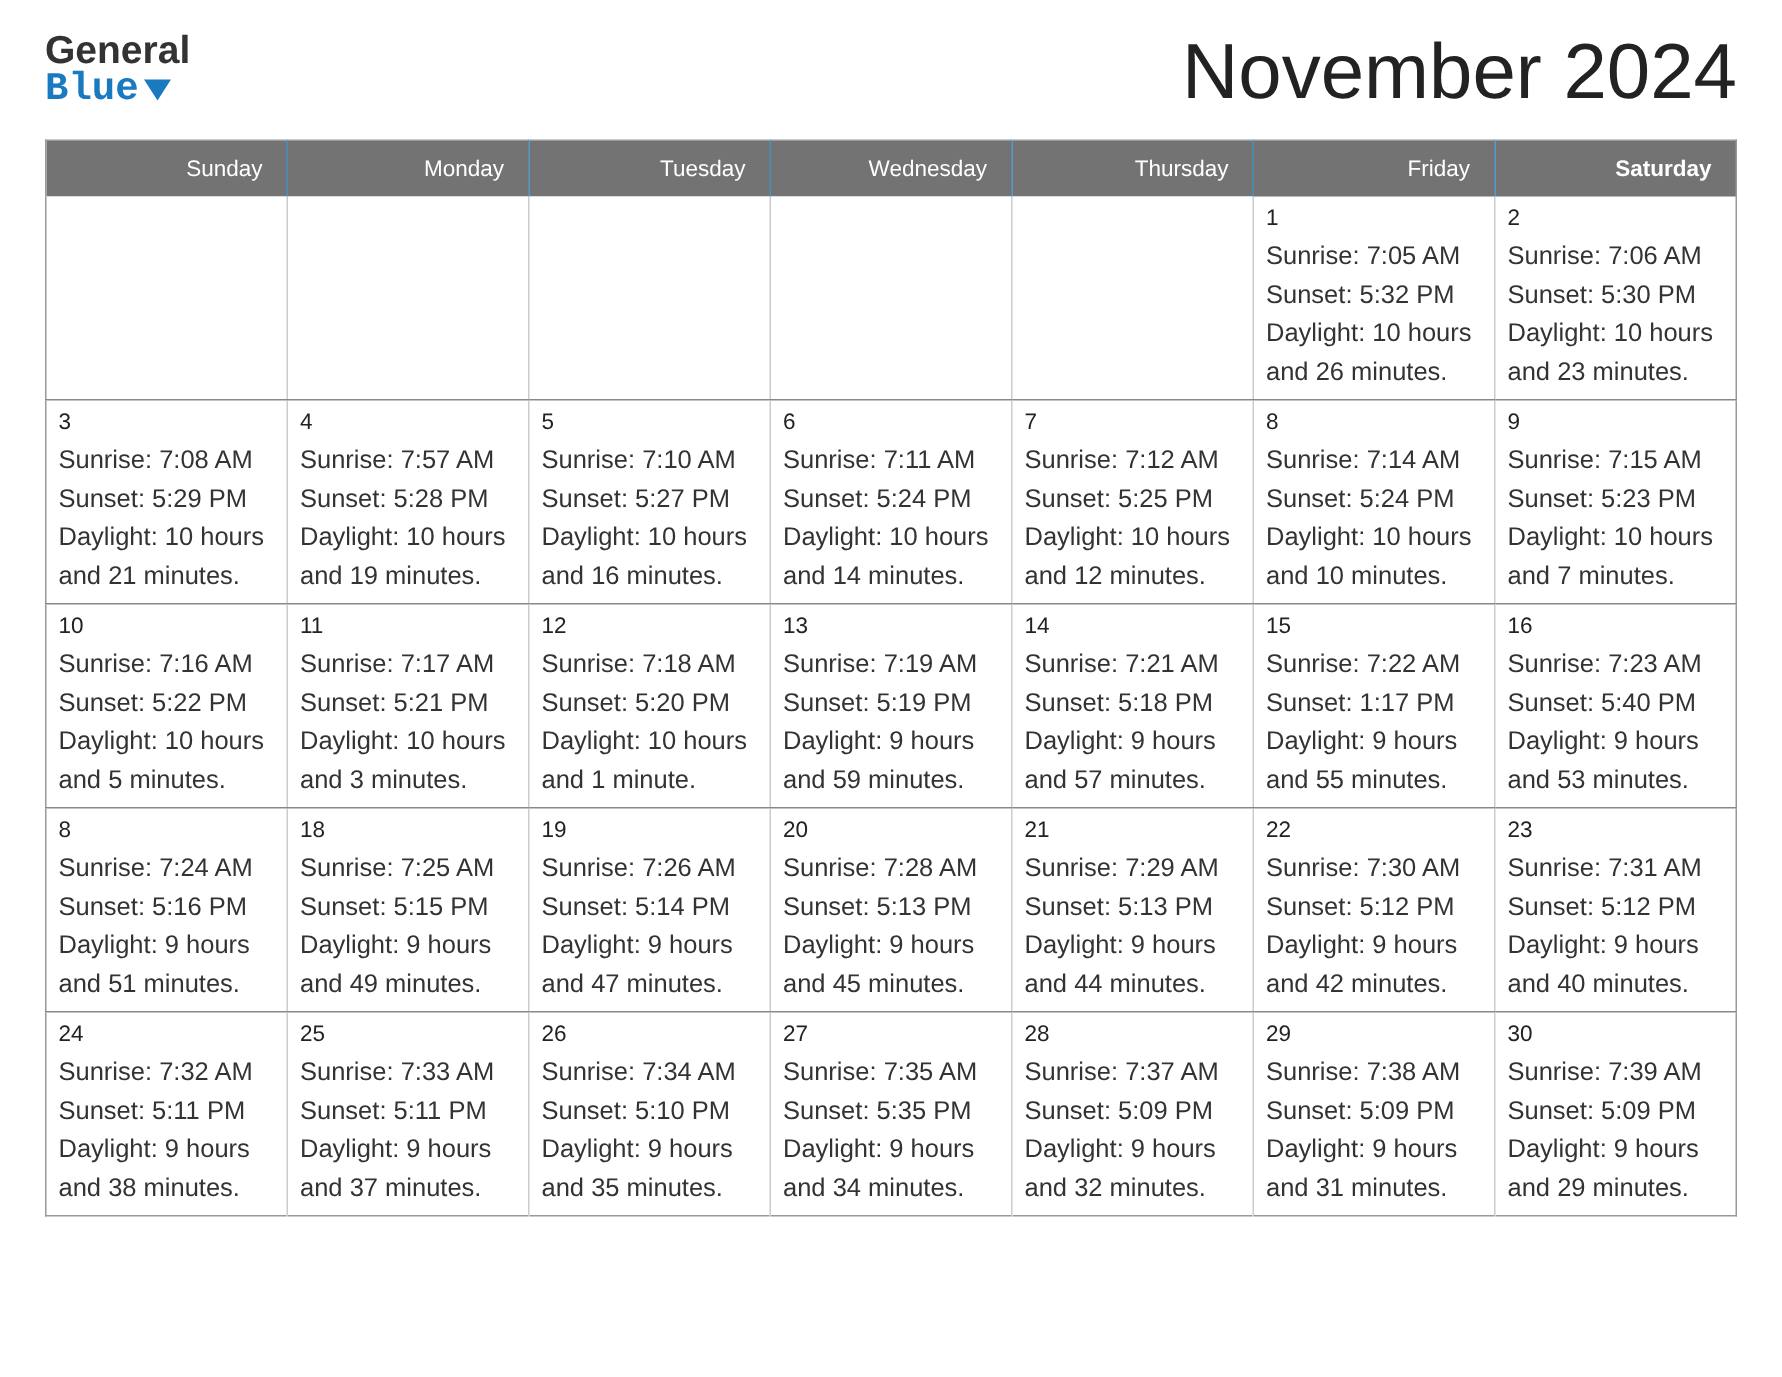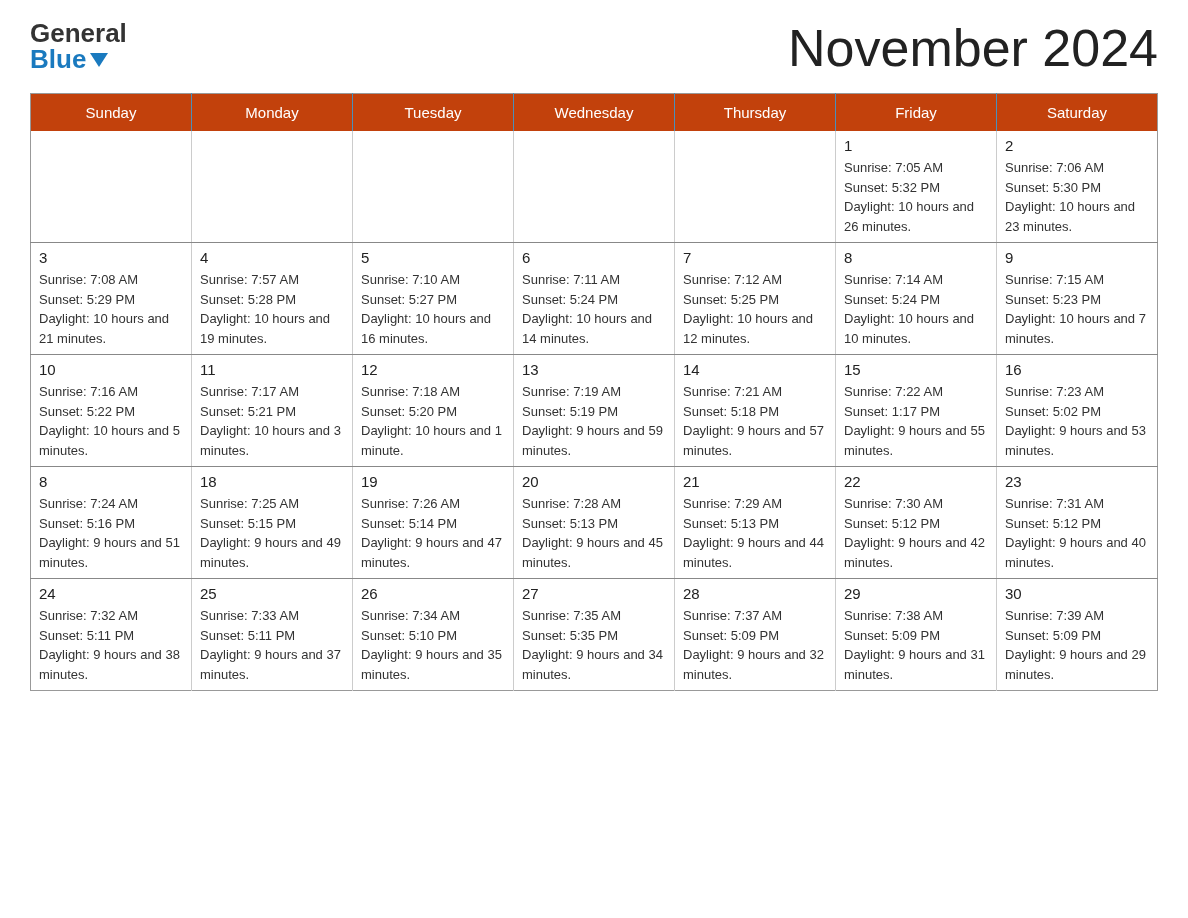--- a/index.html
+++ b/index.html
@@ -30,30 +30,31 @@
       font-size: 22px;
       color: #333;
       margin-top: 4px;
     }
     .calendar-table {
       width: 100%;
       border-collapse: collapse;
       border: 1px solid #999;
     }
     .calendar-table th {
-      background-color: #c2410c;
+      background-color: #737373;
       color: #fff;
       font-size: 15px;
       font-weight: normal;
-      padding: 10px 0;
-      text-align: center;
+      padding: 10px 16px;
+      text-align: right;
       border-right: 1px solid #4a8fbb;
     }
     .calendar-table th:last-child {
       border-right: none;
+      font-weight: bold;
     }
     .calendar-table td {
       vertical-align: top;
       padding: 6px 8px;
       border-right: 1px solid #ccc;
       border-bottom: 1px solid #888;
       width: calc(100% / 7);
       min-height: 110px;
       height: 110px;
       font-size: 12px;
@@ -66,21 +67,21 @@
       border-bottom: none;
     }
     .day-number {
       font-size: 15px;
       font-weight: normal;
       color: #222;
       display: block;
       margin-bottom: 4px;
     }
     .day-info {
-      font-size: 13px;
+      font-size: 17px;
       line-height: 1.5;
       color: #333;
     }
     .empty-cell {
       background: #fff;
     }
     .logo-wrapper {
       display: flex;
       align-items: center;
     }
@@ -96,20 +97,21 @@
     }
     .logo-line2 {
       display: flex;
       align-items: center;
       line-height: 1;
     }
     .logo-line2-text {
       font-size: 26px;
       font-weight: bold;
       color: #1a7abf;
+      font-family: Liberation Mono, monospace;
     }
     .logo-arrow {
       display: inline-block;
       width: 0;
       height: 0;
       border-left: 9px solid transparent;
       border-right: 9px solid transparent;
       border-top: 14px solid #1a7abf;
       margin-left: 4px;
       margin-bottom: -2px;
@@ -242,21 +244,21 @@
         </td>
         <td>
           <span class="day-number">15</span>
           <div class="day-info">Sunrise: 7:22 AM
 Sunset: 1:17 PM
 Daylight: 9 hours and 55 minutes.</div>
         </td>
         <td>
           <span class="day-number">16</span>
           <div class="day-info">Sunrise: 7:23 AM
-Sunset: 5:02 PM
+Sunset: 5:40 PM
 Daylight: 9 hours and 53 minutes.</div>
         </td>
       </tr>
       <tr>
         <td>
           <span class="day-number">8</span>
           <div class="day-info">Sunrise: 7:24 AM
 Sunset: 5:16 PM
 Daylight: 9 hours and 51 minutes.</div>
         </td>

